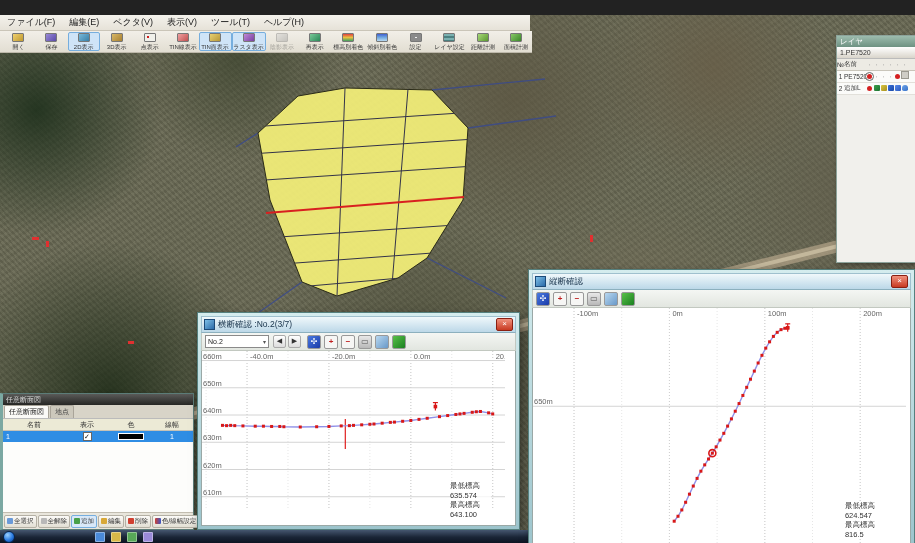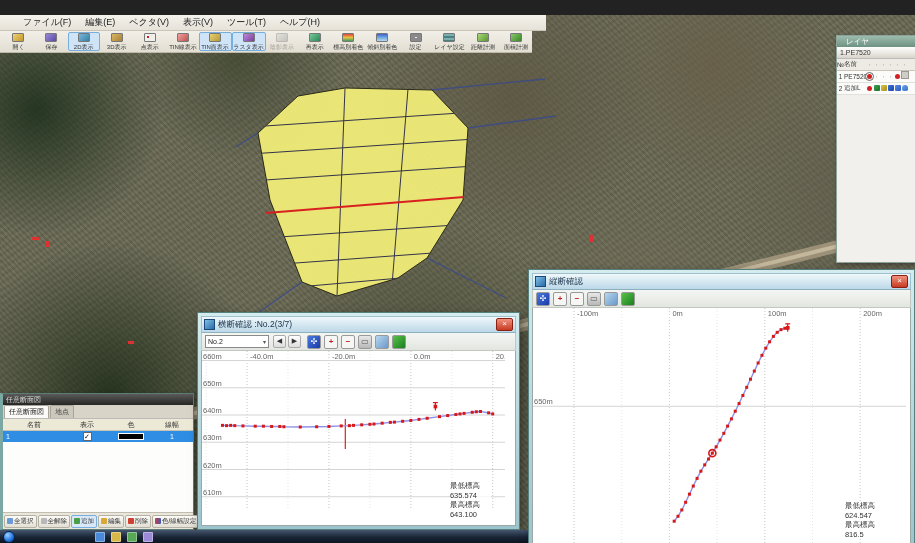--- a/index.html
+++ b/index.html
@@ -22,37 +22,37 @@
       radial-gradient(circle 150px at 88% 78%, rgba(88,86,66,.75), rgba(88,86,66,0) 70%),
       repeating-linear-gradient(47deg, rgba(0,0,0,.07) 0 2px, rgba(255,255,255,.03) 2px 4px),
       repeating-linear-gradient(-33deg, rgba(0,0,0,.05) 0 3px, rgba(255,255,255,.02) 3px 6px);}
   #mapsvg{position:absolute;left:0;top:0;}
   
   #titlebar{position:absolute;left:0;top:0;width:915px;height:15px;z-index:30;
     background:linear-gradient(#4a7a78,#20403e 60%,#16302e);
     color:#eef6f4;font-size:9px;line-height:15px;padding-left:5px;box-sizing:border-box;}
   #menubar{position:absolute;left:0;top:15px;width:530px;height:15px;z-index:30;
     background:linear-gradient(#f4f2ec,#e6e2d8);border-bottom:1px solid #cac5b8;
-    display:flex;align-items:center;font-size:9px;color:#222;padding-left:16px;}
+    display:flex;align-items:center;font-size:9px;color:#222;}
   #menubar .mi{padding:0 7px;height:100%;line-height:15px;}
   #toolbar{position:absolute;left:0;top:31px;width:530px;height:21px;z-index:30;
     background:linear-gradient(#f2efe8,#e2ded2);border-bottom:1px solid #bdb8aa;
     display:flex;align-items:stretch;padding-left:2px;}
   .tbtn{width:32px;display:flex;flex-direction:column;align-items:center;justify-content:center;
     border:1px solid transparent;border-radius:2px;margin:1px 0;}
   .tbtn .chip{width:10px;height:9px;border:1px solid #777;border-radius:1px;margin-bottom:1px;}
   .tbtn .tl{font-size:6.5px;line-height:7px;color:#333;white-space:nowrap;transform:scale(.92);}
   .tbtn.toggled{background:#cfe4f7;border-color:#76aede;}
   .tbtn.disabled{opacity:.4;}
   
   #layerpanel{position:absolute;left:836px;top:35px;width:79px;height:226px;z-index:32;
     background:#f1f0ec;border:1px solid #8ca39b;box-shadow:1px 2px 4px rgba(0,0,0,.35);
     font-size:7px;color:#333;}
   #layerpanel .ptitle{height:11px;background:linear-gradient(#9dbcae,#6e9282);
-    color:#fff;font-size:7.5px;line-height:11px;padding-left:9px;}
+    color:#fff;font-size:7.5px;line-height:11px;padding-left:3px;}
   #layerpanel .group{height:11px;background:linear-gradient(#ffffff,#d9d5cb);
     border-bottom:1px solid #bbb;line-height:11px;padding-left:3px;font-size:7px;}
   .lrow{display:flex;align-items:center;height:11px;border-bottom:1px solid #e2e0da;background:#fbfbf9;}
   .lrow.hdr{background:#edebe4;border-bottom:1px solid #c9c5ba;}
   .lrow .c-no{width:7px;text-align:center;flex:none;font-size:6.5px;}
   .lrow .c-name{width:22px;flex:none;font-size:6.5px;white-space:nowrap;overflow:hidden;}
   .lrow .cell{width:7px;flex:none;text-align:center;line-height:10px;}
   .dotc{color:#999;font-size:6px;}
   .ic{display:inline-block;width:5px;height:5px;border-radius:50%;}
   .ic.red{background:#d42020;}

